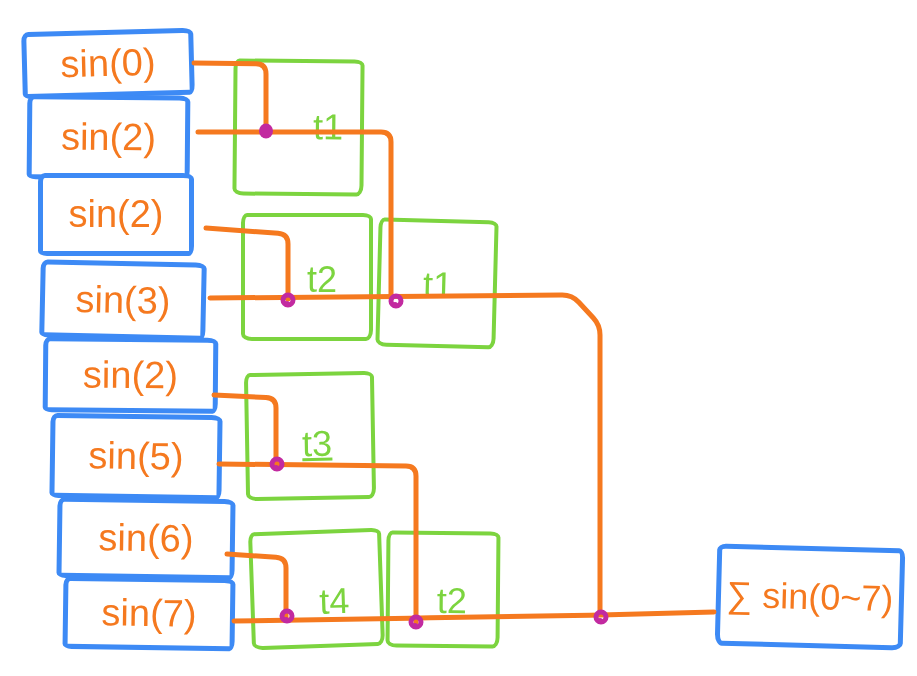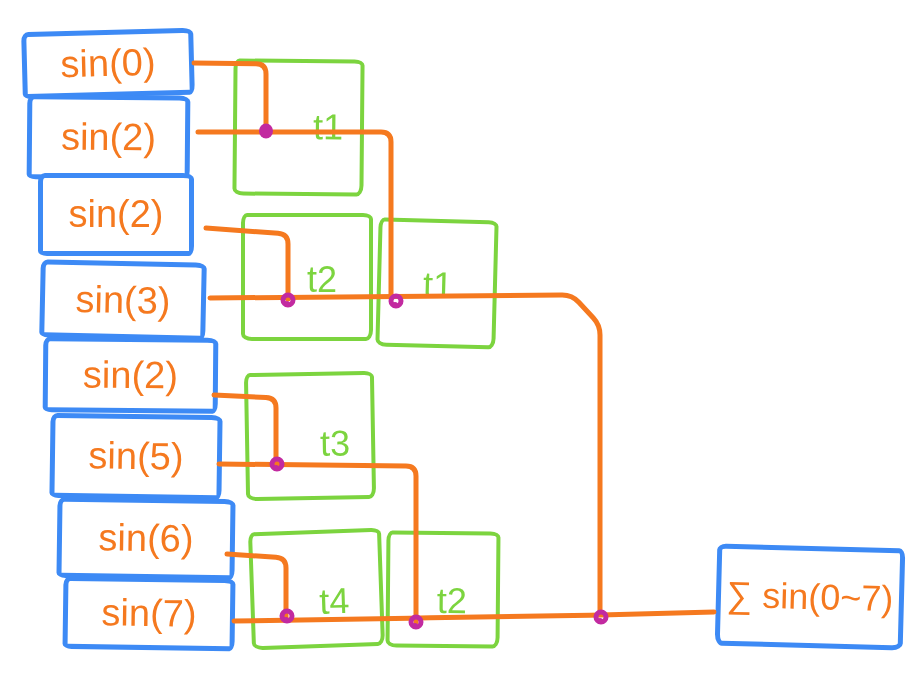--- a/index.html
+++ b/index.html
@@ -69,21 +69,21 @@
   <div class="box task" style="left:233px;top:59px;width:131px;height:137px;transform:rotate(0.5deg);">
     <span class="lbl" style="left:91px;top:64px;">t1</span>
   </div>
   <div class="box task" style="left:241px;top:213px;width:132px;height:128px;">
     <span class="lbl" style="left:77px;top:63px;">t2</span>
   </div>
   <div class="box task" style="left:377px;top:219px;width:120px;height:129px;transform:rotate(1.5deg);">
     <span class="lbl" style="left:57px;top:62px;">t1</span>
   </div>
   <div class="box task" style="left:245px;top:372px;width:130px;height:128px;transform:rotate(-1deg);">
-    <span class="lbl" style="left:86px;top:68px;">t3</span>
+    <span class="lbl" style="left:68px;top:68px;text-decoration:underline;">t3</span>
   </div>
   <div class="box task" style="left:250px;top:530px;width:133px;height:118px;transform:rotate(-2deg);">
     <span class="lbl" style="left:80px;top:68px;">t4</span>
   </div>
   <div class="box task" style="left:386px;top:531px;width:114px;height:117px;transform:rotate(0.5deg);">
     <span class="lbl" style="left:62px;top:66px;">t2</span>
   </div>
 
   <div class="box out" style="left:716px;top:546px;width:188px;height:102px;transform:rotate(1.5deg);">
     <span class="lbl">∑ sin(0~7)</span>

